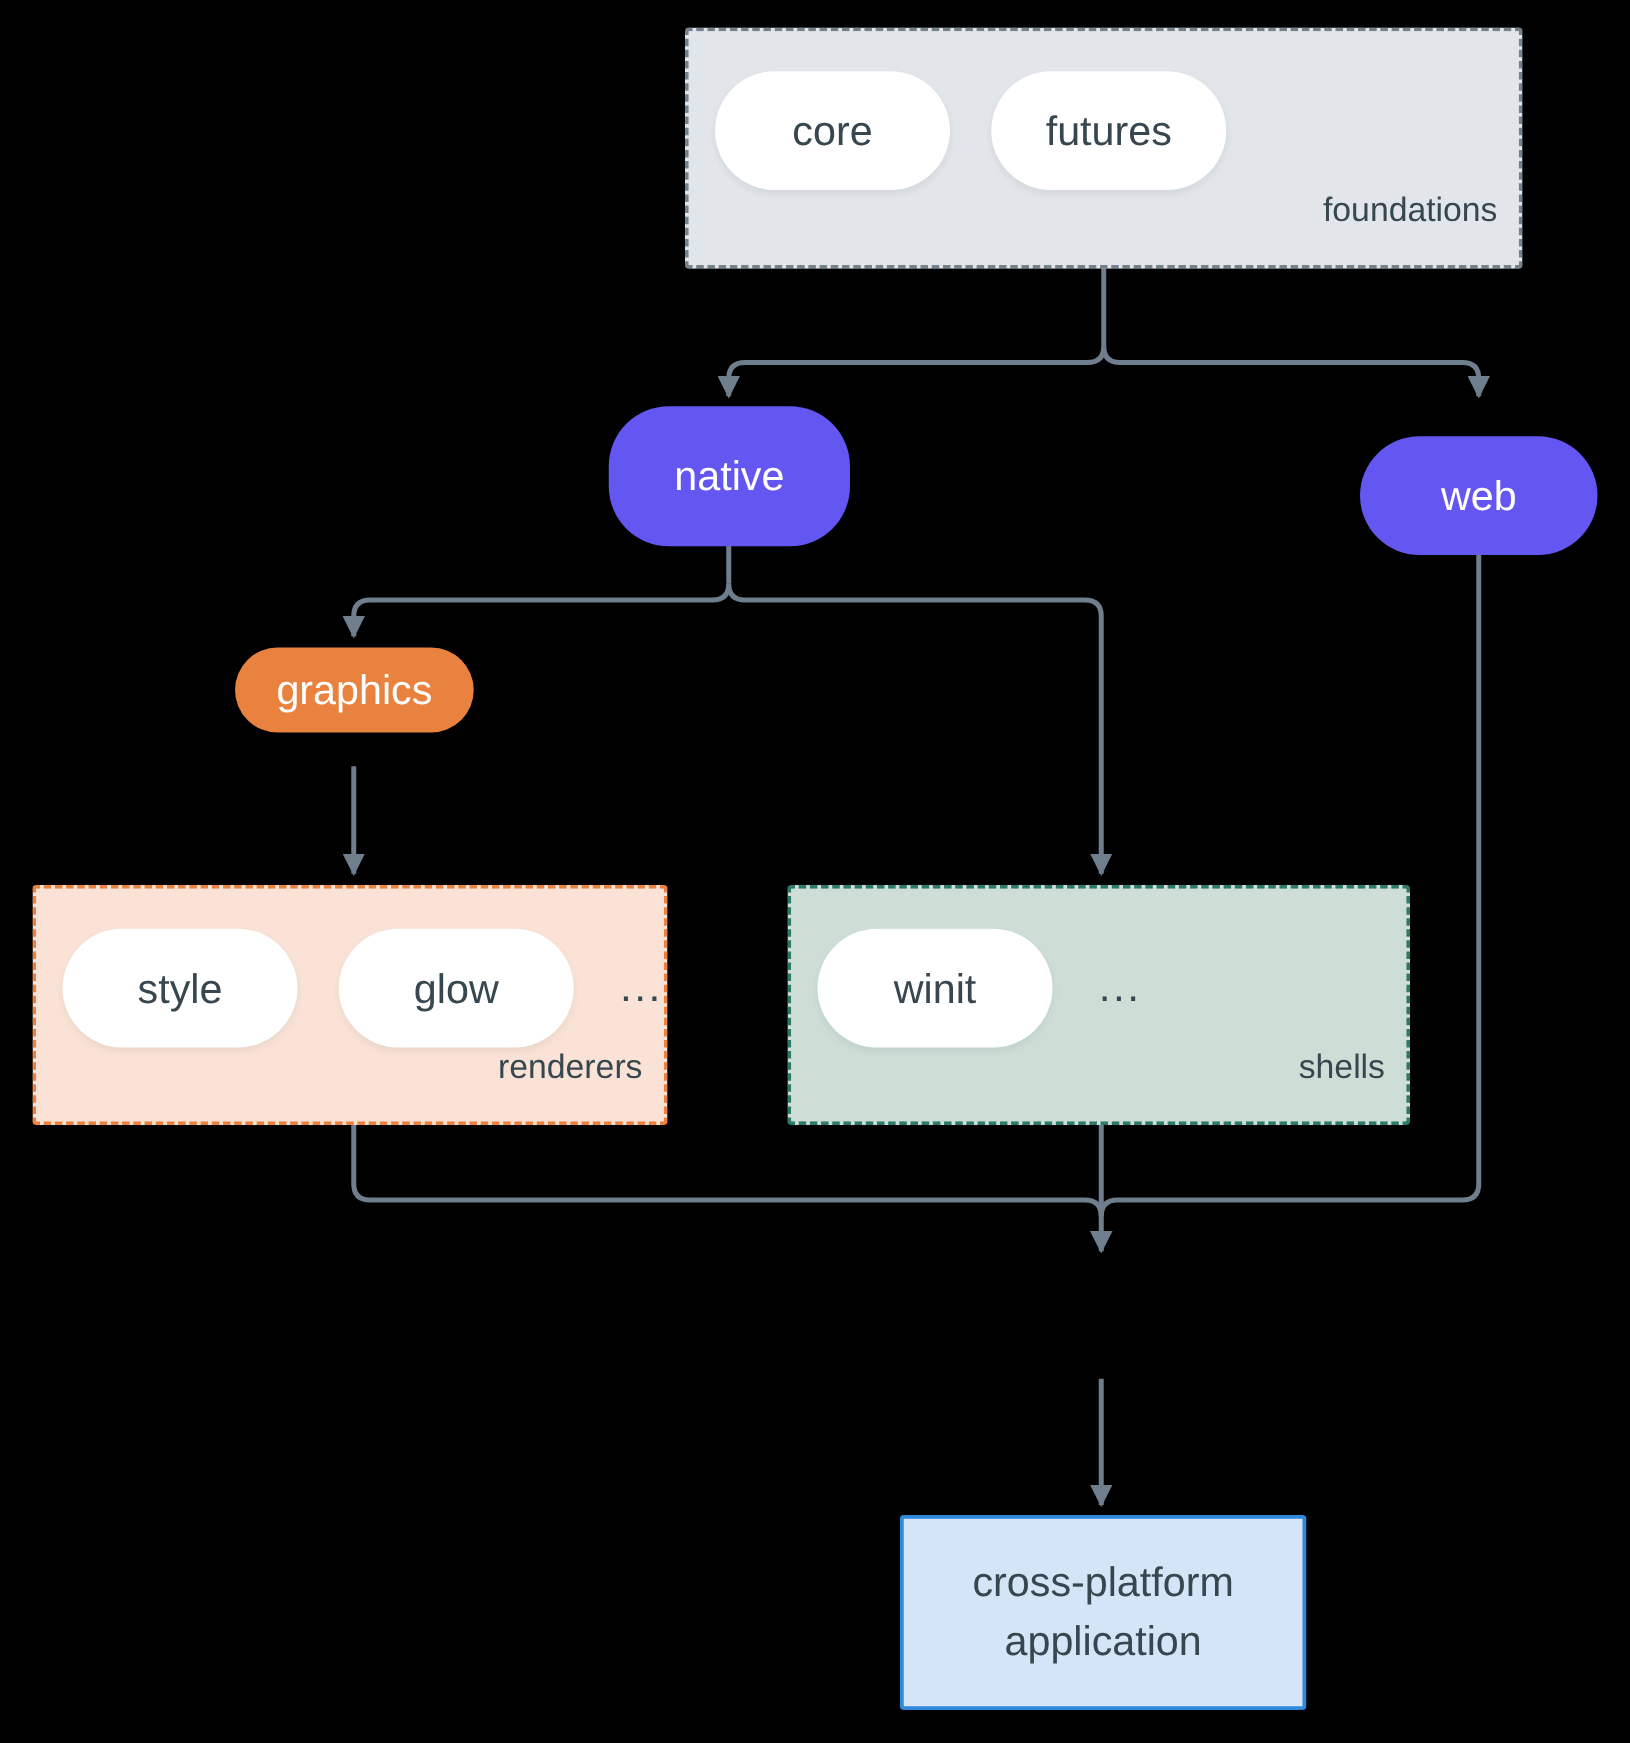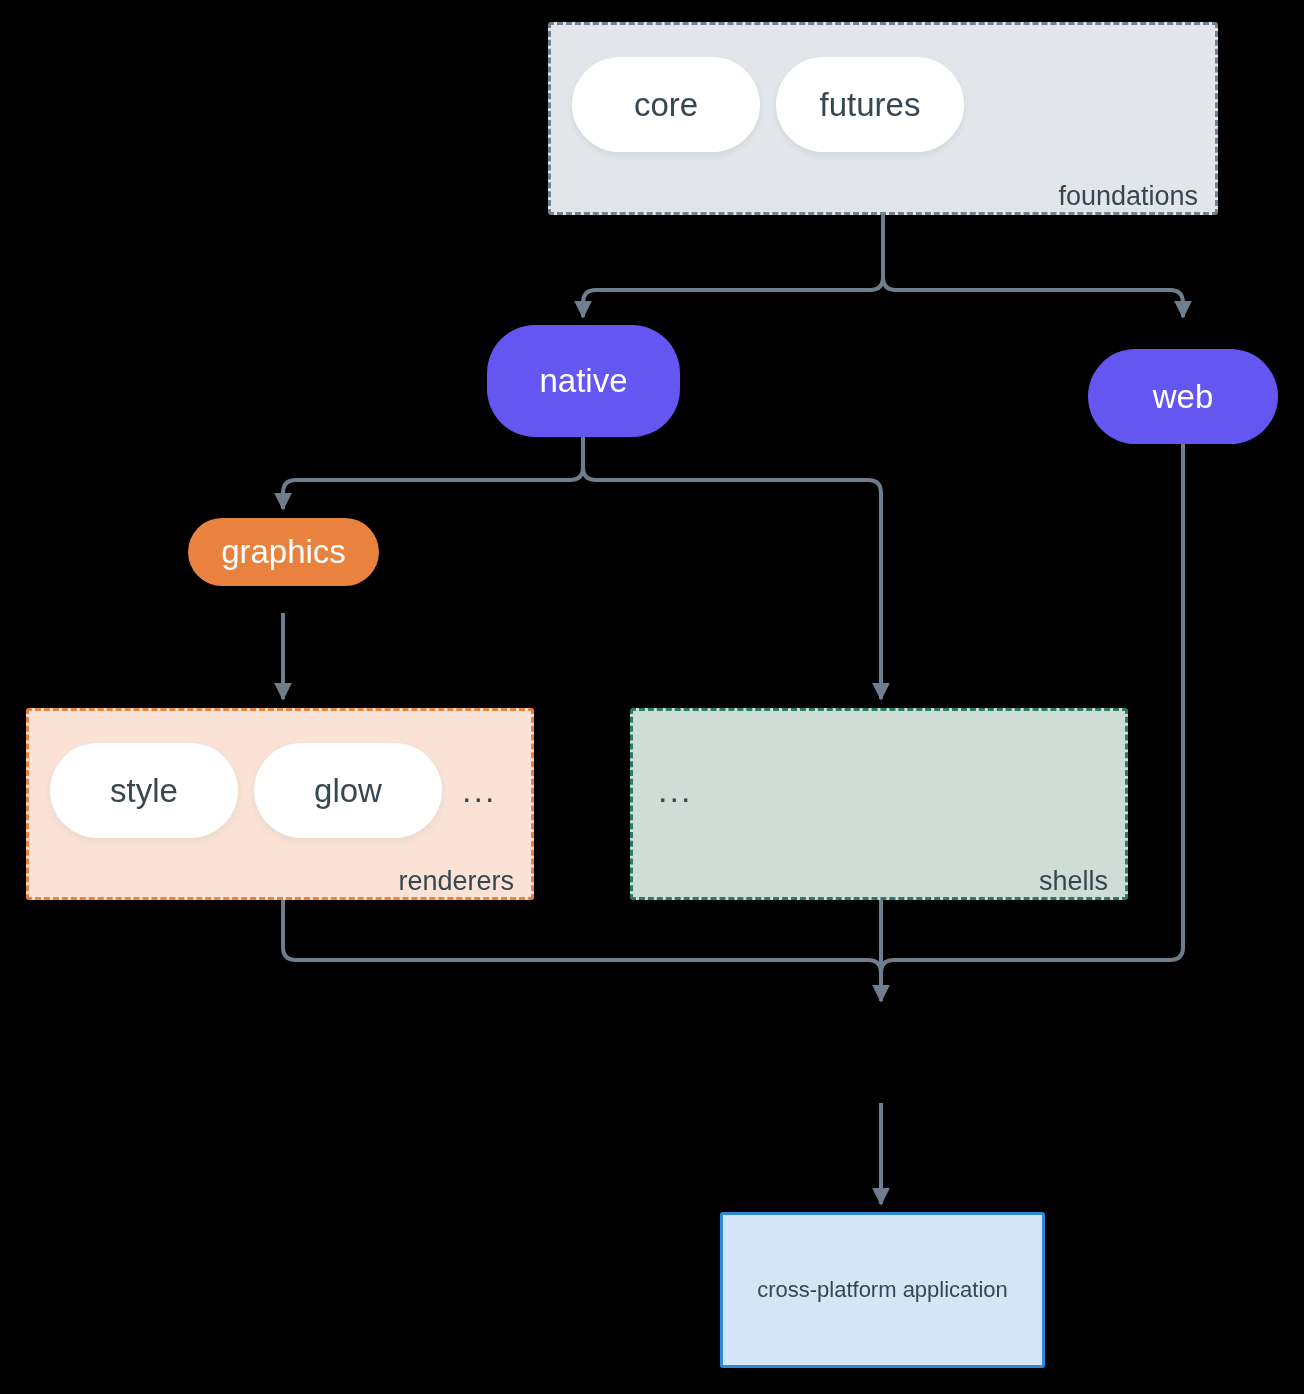--- a/index.html
+++ b/index.html
@@ -44,21 +44,21 @@
     left: 630px; top: 708px; width: 498px; height: 192px;
     background: var(--shells-fill);
     border: 3px dashed var(--shells-border);
   }
   .group-pills {
     position: absolute;
     left: 21px; top: 32px;
     height: 95px;
     display: flex;
     align-items: center;
-    gap: 16px;
+    gap: 33px;
   }
   .pill {
     height: 95px;
     min-width: 188px;
     padding: 0 30px;
     border-radius: 48px;
     display: flex;
     align-items: center;
     justify-content: center;
     font-size: 33px;
@@ -68,21 +68,21 @@
     white-space: nowrap;
   }
   .ellipsis {
     font-size: 34px;
     color: var(--text-dark);
     margin-left: 4px;
     letter-spacing: 2px;
   }
   .group-label {
     position: absolute;
-    right: 17px; bottom: 0;
+    right: 17px; bottom: 28px;
     font-size: 27px;
     color: var(--text-dark);
   }
   .node {
     position: absolute;
     border-radius: 48px;
     display: flex;
     align-items: center;
     justify-content: center;
     font-size: 33px;
@@ -96,21 +96,21 @@
   .app-box {
     position: absolute;
     left: 720px; top: 1212px; width: 325px; height: 156px;
     background: var(--application-fill);
     border: 3px solid var(--application-border);
     border-radius: 3px;
     display: flex;
     align-items: center;
     justify-content: center;
     text-align: center;
-    font-size: 22px;
+    font-size: 33px;
     line-height: 1.42;
     color: var(--text-dark);
     padding: 0 30px;
   }
 </style>
 </head>
 <body>
 
 <div class="stage">
 
@@ -149,20 +149,21 @@
     <div class="group-pills">
       <div class="pill">style</div>
       <div class="pill">glow</div>
       <div class="ellipsis">...</div>
     </div>
     <div class="group-label">renderers</div>
   </div>
 
   <div class="group group-shells">
     <div class="group-pills">
+      <div class="pill">winit</div>
       <div class="ellipsis">...</div>
     </div>
     <div class="group-label">shells</div>
   </div>
 
 
   <div class="app-box">cross-platform application</div>
 
 </div>
 

